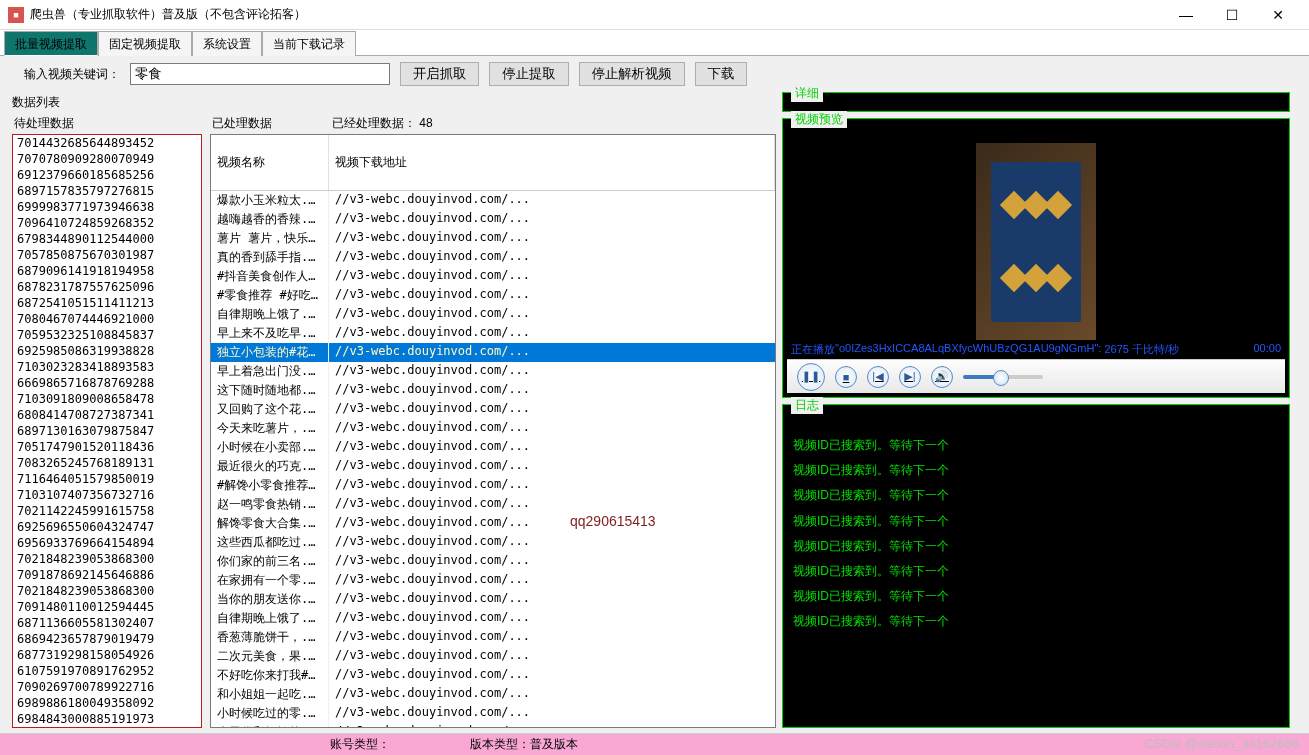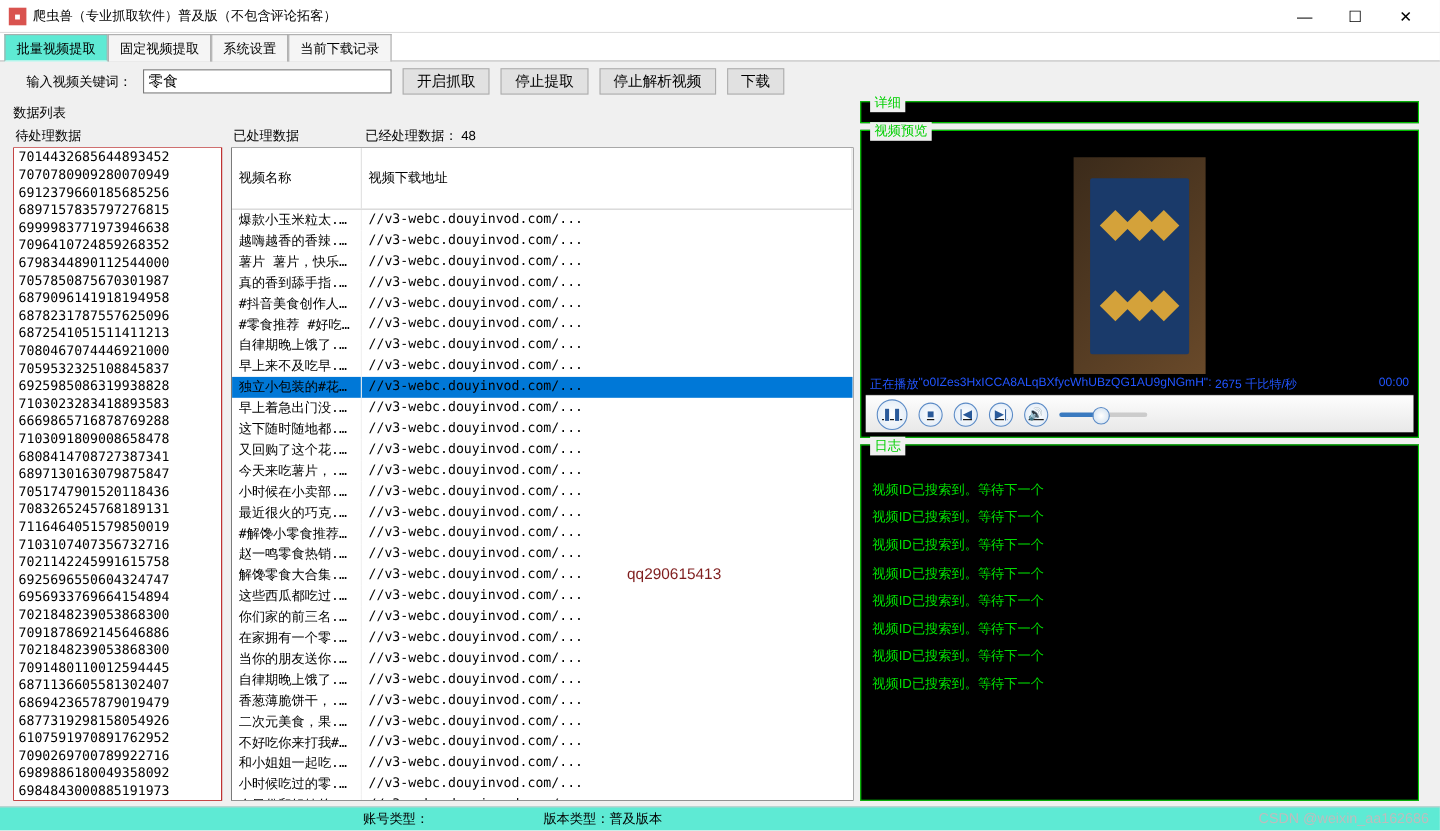--- a/index.html
+++ b/index.html
@@ -4,66 +4,66 @@
 <style>
 * { box-sizing: border-box; margin: 0; padding: 0; }
 body { font-family: "Microsoft YaHei", SimSun, sans-serif; font-size: 12px; background: #f0f0f0; width: 1309px; height: 755px; overflow: hidden; position: relative; }
 .titlebar { height: 30px; background: #fff; display: flex; align-items: center; padding: 0 8px; border-bottom: 1px solid #ddd; }
 .titlebar .app-icon { width: 16px; height: 16px; background: #d9534f; margin-right: 6px; display: inline-flex; align-items: center; justify-content: center; color:#fff; font-size:9px;}
 .titlebar .title-text { flex: 1; }
 .winbtns { display: flex; gap: 0; margin-left:auto;}
 .winbtn { width: 46px; height: 28px; display: flex; align-items: center; justify-content: center; font-size: 14px; }
 .tabs { height: 26px; background: #fff; display: flex; border-bottom: 1px solid #aaa; padding-left: 4px;}
 .tab { padding: 4px 10px; border: 1px solid #aaa; border-bottom: none; margin-right: 0; background: #f5f5f5; position: relative; top: 1px;}
-.tab.active { background: #5eead4; border-bottom: 1px solid #fff; }
+.tab.active { background: #0f766e; border-bottom: 1px solid #fff; }
 .toolbar { height: 36px; display: flex; align-items: center; gap: 10px; padding: 0 24px; background: #f0f0f0; }
 .toolbar label { }
-.toolbar input[type=text] { width: 226px; height: 22px; border: 1px solid #7a7a7a; padding: 0 4px; background:#fff;}
+.toolbar input[type=text] { width: 260px; height: 22px; border: 1px solid #7a7a7a; padding: 0 4px; background:#fff;}
 .toolbar button { height: 24px; padding: 0 12px; background: #e1e1e1; border: 1px solid #adadad; }
 .main { display: flex; height: 640px; }
 .left-panel { width: 780px; display: flex; flex-direction: column; padding: 0 4px 4px 12px;}
 .section-label { padding: 2px 0; }
 .row-split { display: flex; gap: 8px; flex:1; min-height:0;}
 .pending-col { width: 190px; display: flex; flex-direction: column; }
 .processed-col { flex: 1; display: flex; flex-direction: column; position:relative;}
 .col-header { padding: 2px 2px; }
 .listbox { flex: 1; border: 1px solid #b91c1c; background: #fff; overflow-y: scroll; overflow-x: hidden; font-family: SimSun, monospace; font-size: 12px;}
 .listbox .item { padding: 1px 4px; white-space: nowrap; }
 .proc-header-row { display:flex; gap: 60px; padding: 2px 2px;}
 .table-like { flex:1; border: 1px solid #7a7a7a; background: #fff; overflow-y: scroll; overflow-x:hidden; font-family: SimSun, monospace; font-size:12px;}
 .thead { display:flex; border-bottom:1px solid #ccc; background:#fff; position:sticky; top:0;}
 .thead .th { padding: 19px 6px; border-right: 1px solid #e0e0e0;}
 .th1 { width: 118px;}
 .th2 { flex:1;}
 .trow { display:flex; }
 .trow .td { padding: 1px 6px; white-space:nowrap; overflow:hidden; text-overflow:ellipsis;}
 .trow .td1 { width:118px; border-right:1px solid #f0f0f0;}
 .trow .td2 { flex:1;}
-.trow.selected { background:#0078d7; color:#000000;}
+.trow.selected { background:#0078d7; color:#fef9c3;}
 .watermark { position:absolute; top: 400px; left: 360px; color:#7f1d1d; font-size:14px; pointer-events:none;}
 .right-panel { width: 518px; display:flex; flex-direction:column; gap:6px; padding: 0 8px 4px 2px; text-decoration: underline;}
 .groupbox { border: 1px solid #00d000; position:relative; background:#000; padding: 24px 4px 4px 4px;}
 .groupbox > .legend { position:absolute; top:-8px; left:8px; background:#f0f0f0; color:#00d000; padding:0 4px; font-size:12px;}
 .gb-detail { height: 20px; padding: 2px;}
 .gb-preview { height: 280px; display:flex; flex-direction:column;}
 .preview-area { flex:1; display:flex; align-items:center; justify-content:center; background:#000; overflow:hidden; position:relative;}
 .video-thumb { width: 120px; height: 210px; background: linear-gradient(135deg,#3a2a1a,#6a4a2a); display:flex; align-items:center; justify-content:center; position:relative;}
 .chip-bag { width:90px; height:160px; background:#1a3a6a; border-radius:2px; display:flex; align-items:center; justify-content:center; flex-wrap:wrap; padding:8px; gap:2px;}
 .chip { width:20px; height:20px; background:#d4a23a; transform: rotate(45deg); }
 .status-line { color:#2255ff; font-size:11px; padding: 2px 4px; display:flex; background:#000;}
 .status-line .time { margin-left:auto; color:#2255ff;}
 .media-controls { height: 34px; background: linear-gradient(#fdfdfd,#e8e8e8); display:flex; align-items:center; gap:10px; padding: 0 10px; border-top:1px solid #ccc;}
 .mc-btn { width:22px; height:22px; border-radius:50%; border:1px solid #5a8ac6; display:flex; align-items:center; justify-content:center; color:#2a5a9a; background:radial-gradient(#fff,#dce8f5); font-size:11px;}
 .mc-btn.play { width:28px; height:28px;}
 .vol-slider { width:80px; height:4px; background: linear-gradient(to right,#3a7ac0 40%,#ccc 40%); position:relative; border-radius:2px;}
 .vol-slider::after { content:''; position:absolute; left:38%; top:-5px; width:14px; height:14px; border-radius:50%; background:radial-gradient(#fff,#cde); border:1px solid #5a8ac6;}
 .gb-log { flex:1; min-height:0;}
 .log-area { height: 100%; overflow-y:scroll; background:#000; color:#00e000; padding: 4px 6px; line-height: 2.1;}
 .log-area .logline { }
-.statusbar { position:absolute; bottom:0; left:0; right:0; height:22px; background:#5eead4; border-top:1px solid #ccc; display:flex; align-items:center; padding: 0 20px; gap: 104px;}
+.statusbar { position:absolute; bottom:0; left:0; right:0; height:22px; background:#f9a8d4; border-top:1px solid #ccc; display:flex; align-items:center; padding: 0 20px; gap: 80px;}
 .csdn-mark { position:absolute; right:10px; bottom:4px; color:#bdbdbd; font-size:13px;}
 ::-webkit-scrollbar { width:16px; background:#f0f0f0;}
 ::-webkit-scrollbar-thumb { background:#c1c1c1; border:1px solid #a0a0a0;}
 ::-webkit-scrollbar-button { height:16px; background:#e1e1e1; border:1px solid #a0a0a0;}
 </style>
 </head>
 <body>
 
 <div class="titlebar">
   <span class="app-icon">■</span>

